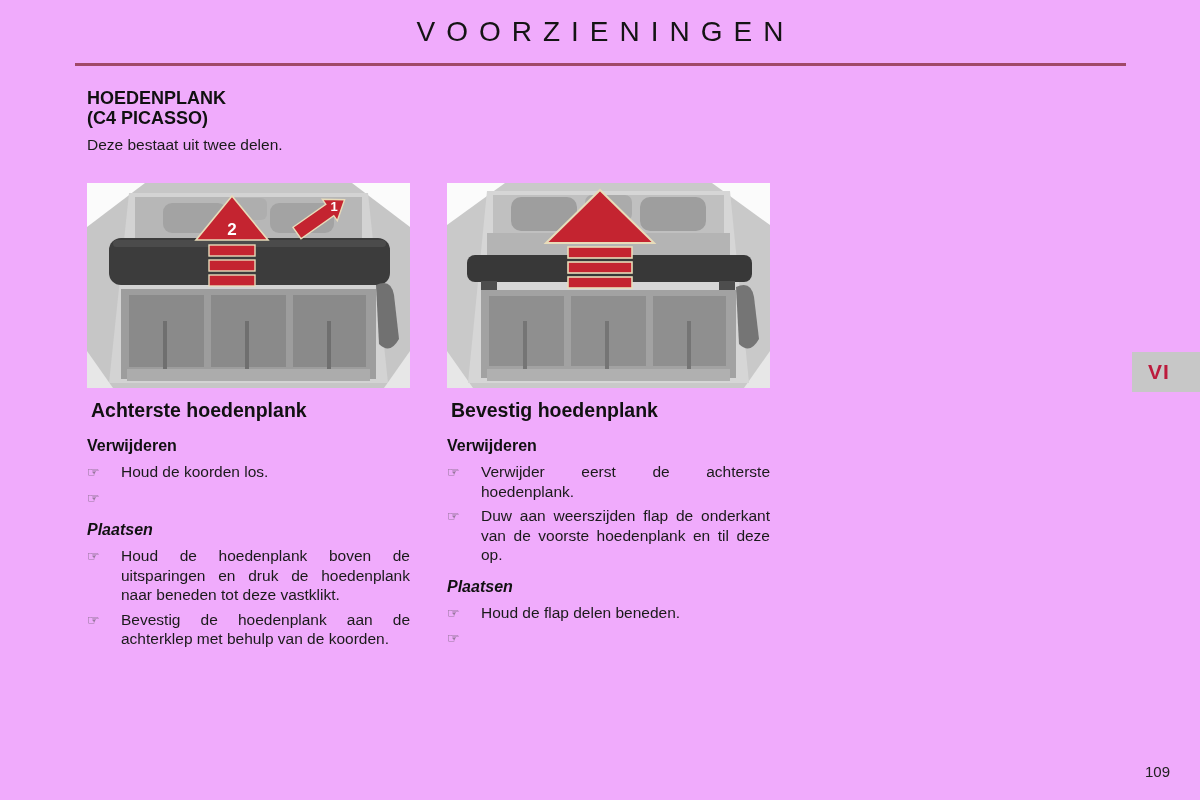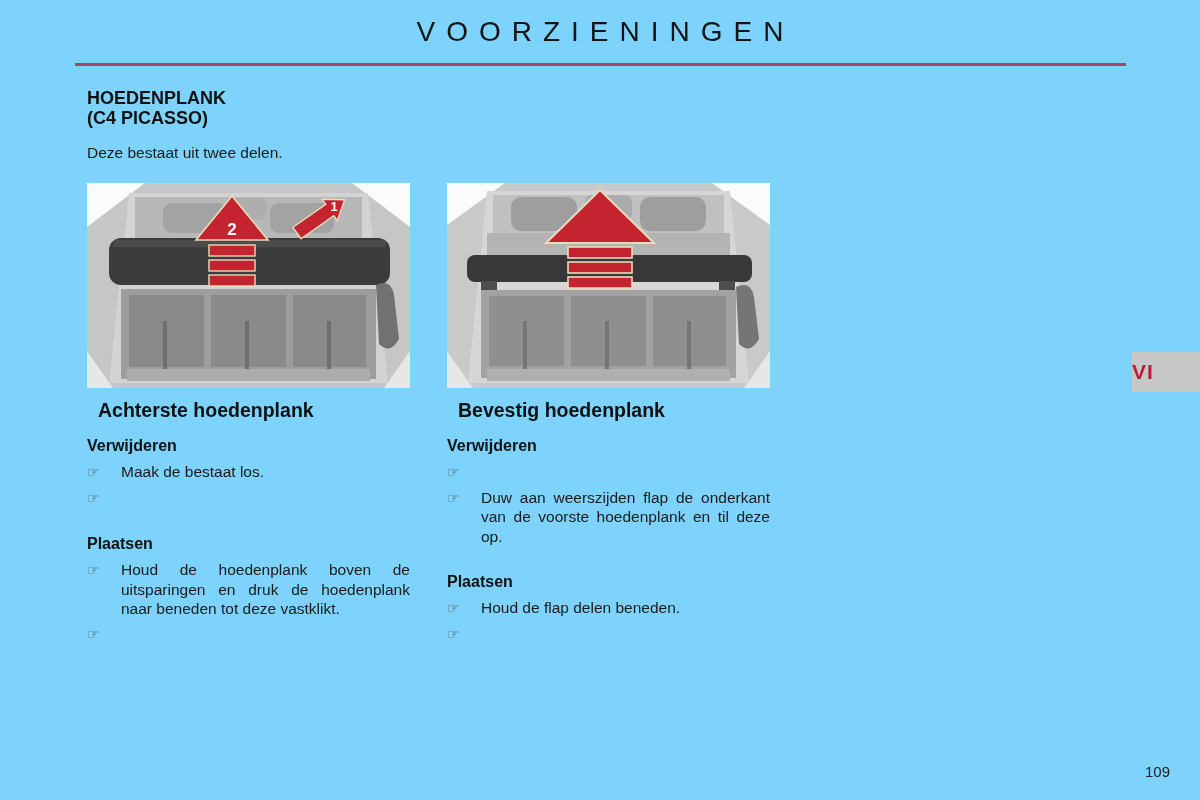--- a/index.html
+++ b/index.html
@@ -1,43 +1,43 @@
 <!DOCTYPE html>
 <html><head>
 <meta charset="utf-8">
 <style>
   html,body{margin:0;padding:0;background:#ffffff;}
   #page{
-    position:relative;width:1200px;height:800px;background:#7dd3fc;
+    position:relative;width:1200px;height:800px;background:#f0abfc;
     font-family:"Liberation Sans","DejaVu Sans",sans-serif;color:#1a1a1a;overflow:hidden;
   }
   .page-title{
     position:absolute;top:16px;left:0;width:1200px;text-align:center;
     font-size:28px;letter-spacing:11px;text-indent:11px;font-weight:400;color:#141414;
   }
   .title-rule{
     position:absolute;top:63px;left:75px;width:1051px;height:3px;background:#a04868;
   }
   .topic{position:absolute;left:87px;top:88px;font-size:18px;font-weight:bold;line-height:20px;color:#111;}
-  .intro-text{position:absolute;left:87px;top:144px;font-size:15.5px;color:#1a1a1a;}
+  .intro-text{position:absolute;left:87px;top:136px;font-size:15.5px;color:#1a1a1a;}
   .figure{position:absolute;top:183px;width:323px;height:205px;}
   .figure svg{display:block;width:100%;height:100%;}
   #fig-rear{left:87px;}
   #fig-front{left:447px;}
   .section-tab{
     position:absolute;left:1132px;top:352px;width:68px;height:40px;background:#c7c7c7;
-    font-size:21px;font-weight:bold;color:#bc1b3d;line-height:40px;padding-left:0;
+    font-size:21px;font-weight:bold;color:#bc1b3d;line-height:40px;padding-left:16px;
     box-sizing:border-box;letter-spacing:1px;
   }
   .col{position:absolute;top:399px;width:323px;}
   #col-rear{left:87px;}
   #col-front{left:447px;}
-  .col-title{font-size:19.5px;font-weight:bold;margin:0 0 15px 11px;color:#111;}
+  .col-title{font-size:19.5px;font-weight:bold;margin:0 0 15px 4px;color:#111;}
   .sub-title{font-size:16px;font-weight:bold;margin:0 0 7px 0;color:#111;}
-  .sub-title.later{margin-top:27px;}
+  .sub-title.later{margin-top:13px;font-style:italic;}
   .bullet{display:flex;margin:0 0 5px 0;}
   .hand{
     flex:0 0 34px;font-family:"DejaVu Sans",sans-serif;font-size:14px;color:#4a4a4a;
     line-height:19.5px;padding-top:1px;
   }
   .btext{flex:1;font-size:15.5px;line-height:19.5px;text-align:justify;color:#1a1a1a;}
   .page-number{position:absolute;left:1145px;top:763px;font-size:15px;color:#222;}
   .arrow-label{font-family:"Liberation Sans",sans-serif;font-weight:bold;fill:#ffffff;}
 </style>
 </head>
@@ -126,42 +126,44 @@
   </div>
 
   <div class="section-tab">VI</div>
 
   <div class="col" id="col-rear">
     <div class="col-title">Achterste hoedenplank</div>
 
     <div class="sub-title">Verwijderen</div>
     <div class="bullet">
       <span class="hand">☞</span>
-      <span class="btext">Maak de bestaat los.</span>
+      <span class="btext">Houd de koorden los.</span>
     </div>
     <div class="bullet">
       <span class="hand">☞</span>
     </div>
 
     <div class="sub-title later">Plaatsen</div>
     <div class="bullet">
       <span class="hand">☞</span>
       <span class="btext">Houd de hoedenplank boven de uitsparingen en druk de hoedenplank naar beneden tot deze vastklikt.</span>
     </div>
     <div class="bullet">
       <span class="hand">☞</span>
+      <span class="btext">Bevestig de hoedenplank aan de achterklep met behulp van de koorden.</span>
     </div>
   </div>
 
   <div class="col" id="col-front">
     <div class="col-title">Bevestig hoedenplank</div>
 
     <div class="sub-title">Verwijderen</div>
     <div class="bullet">
       <span class="hand">☞</span>
+      <span class="btext">Verwijder eerst de achterste hoedenplank.</span>
     </div>
     <div class="bullet">
       <span class="hand">☞</span>
       <span class="btext">Duw aan weerszijden flap de onderkant van de voorste hoedenplank en til deze op.</span>
     </div>
 
     <div class="sub-title later">Plaatsen</div>
     <div class="bullet">
       <span class="hand">☞</span>
       <span class="btext">Houd de flap delen beneden.</span>

